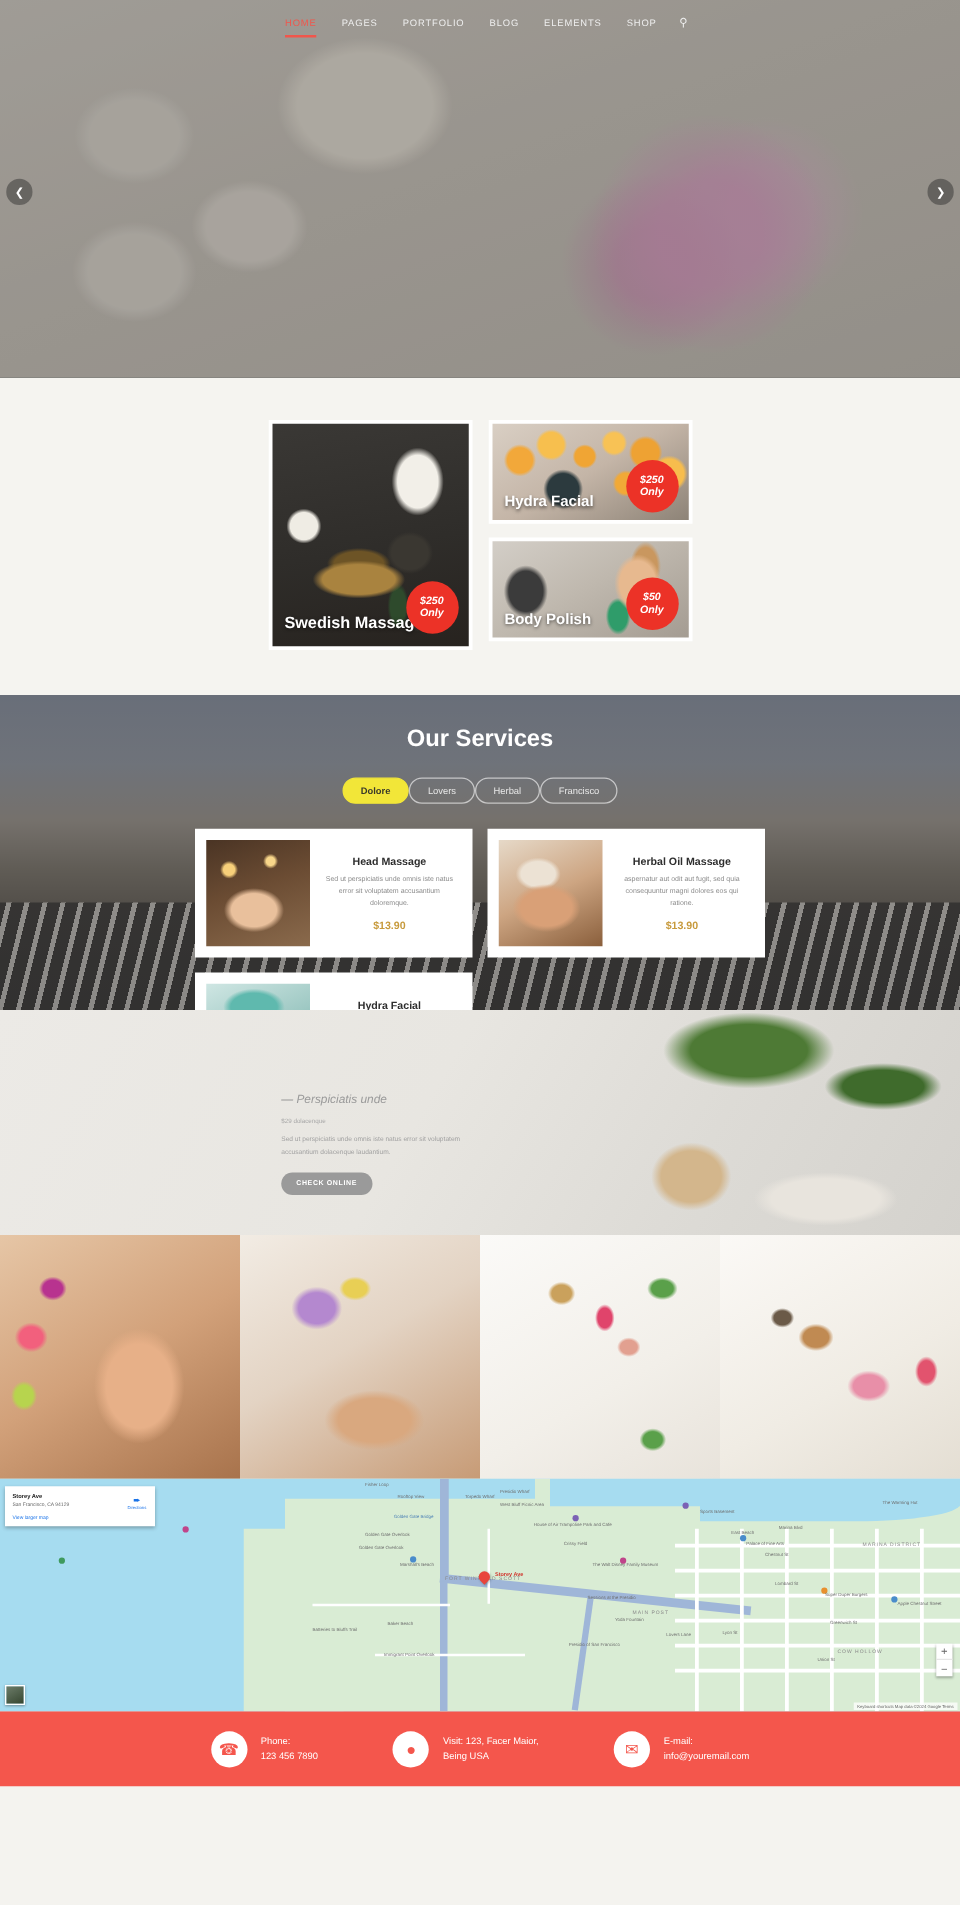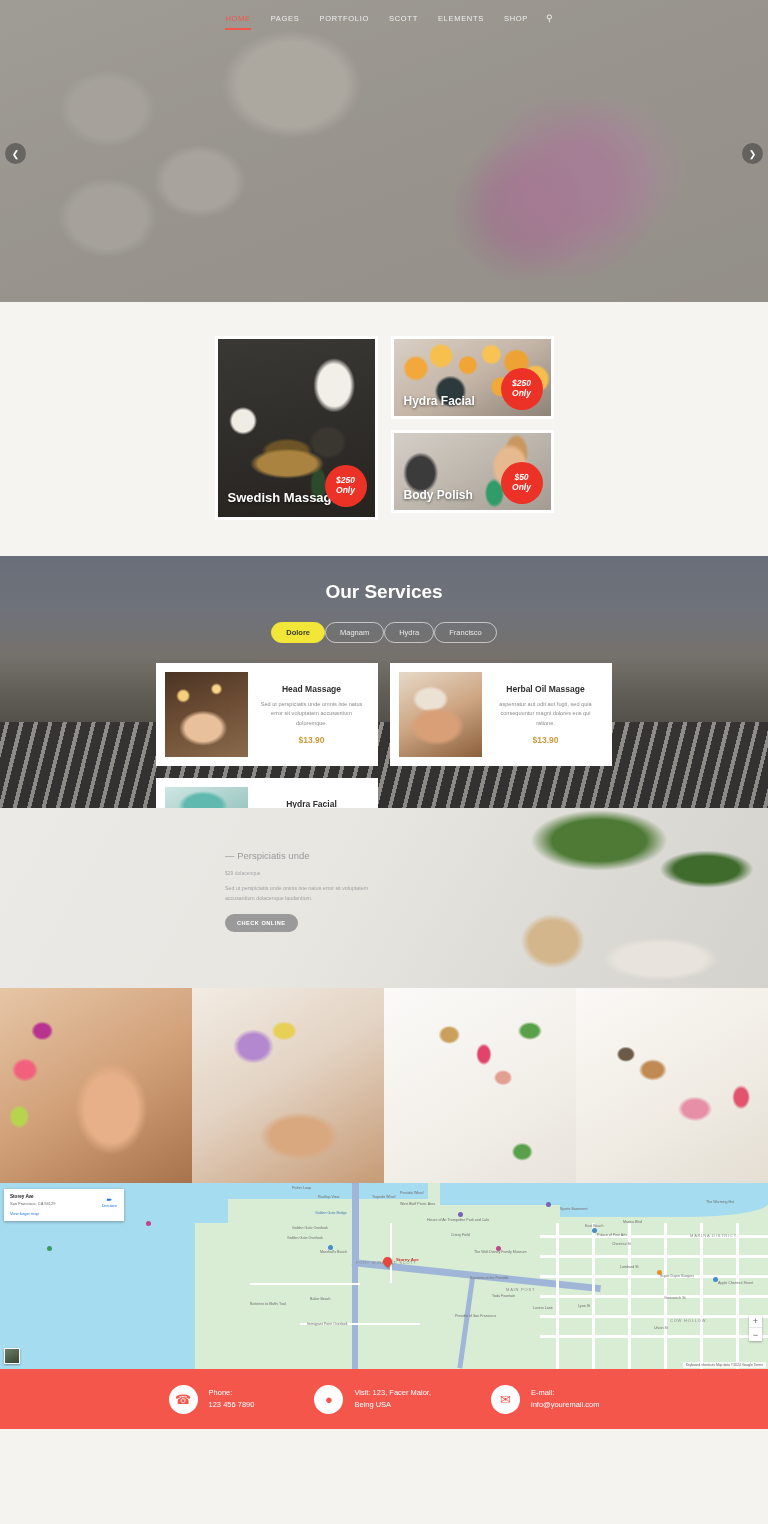--- a/index.html
+++ b/index.html
@@ -132,21 +132,21 @@
   .offer-bg { position:absolute; inset:0;
     background:
       radial-gradient(ellipse 70px 26px at 86% 84%,#e8e4dd 0 62%,rgba(232,228,221,0) 82%),
       radial-gradient(ellipse 40px 34px at 72% 74%,#d3b68c 0 60%,rgba(211,182,140,0) 80%),
       radial-gradient(ellipse 90px 40px at 78% 18%,#4e7a35 0 52%,rgba(78,122,53,0) 76%),
       radial-gradient(ellipse 60px 24px at 92% 34%,#3f6b2c 0 54%,rgba(63,107,44,0) 78%),
       linear-gradient(120deg,#eceae6 0%,#e8e6e1 44%,#dddbd6 72%,#d4d2cd 100%);
   }
   .offer-in { position:relative; z-index:3; padding:42px 0 0 225px; }
   .offer h2 { font-size:19px; color:#1f1f1f; font-weight:700; }
-  .offer .sub { font-size:9.5px; color:#9a9a9a; margin-top:0; }
+  .offer .sub { font-size:9.5px; color:#9a9a9a; margin-top:24px;font-style:italic; }
   .offer .tiny { font-size:5px; color:#a8a8a8; margin-top:9px; }
   .offer .para { font-size:5.3px; color:#a2a2a2; line-height:1.8; margin-top:8px; max-width:150px; }
   .offer .cta { display:inline-block; margin-top:11px; background:#9a9a9a; color:#fff;
                 font-size:5.6px; letter-spacing:.5px; padding:6px 12px; border-radius:12px; font-weight:600; }
 
   
   .gallery { display:flex; width:768px; height:195px; }
   .gallery div { flex:1; }
   .g1 { background:
       radial-gradient(ellipse 20px 18px at 13% 42%,#f2607d 0 46%,rgba(242,96,125,0) 66%),
@@ -217,21 +217,21 @@
 <body>
 
 <div class="hero">
   <div class="hero-bg"></div>
   <div class="hero-veil"></div>
 
   <div class="nav">
     <a href="#" class="active">HOME</a>
     <a href="#">PAGES</a>
     <a href="#">PORTFOLIO</a>
-    <a href="#">SCOTT</a>
+    <a href="#">BLOG</a>
     <a href="#">ELEMENTS</a>
     <a href="#">SHOP</a>
     <span class="search-btn">⚲</span>
   </div>
 
   <div class="arrow left">❮</div>
   <div class="arrow right">❯</div>
 
 </div>
 
@@ -270,22 +270,22 @@
 </div>
 
 <div class="services">
   <div class="svc-bg"></div>
   <div class="svc-veil"></div>
   <div class="svc-inner">
     <div class="svc-title">Our Services</div>
 
     <div class="filters">
       <div class="f active">Dolore</div>
-      <div class="f">Magnam</div>
-      <div class="f">Hydra</div>
+      <div class="f">Lovers</div>
+      <div class="f">Herbal</div>
       <div class="f">Francisco</div>
     </div>
 
     <div class="svc-grid">
       <div class="scard">
         <div class="thumb t-head"></div>
         <div class="body">
           <h4>Head Massage</h4>
           <p>Sed ut perspiciatis unde omnis iste natus error sit voluptatem accusantium doloremque.</p>
           <div class="price">$13.90</div>

